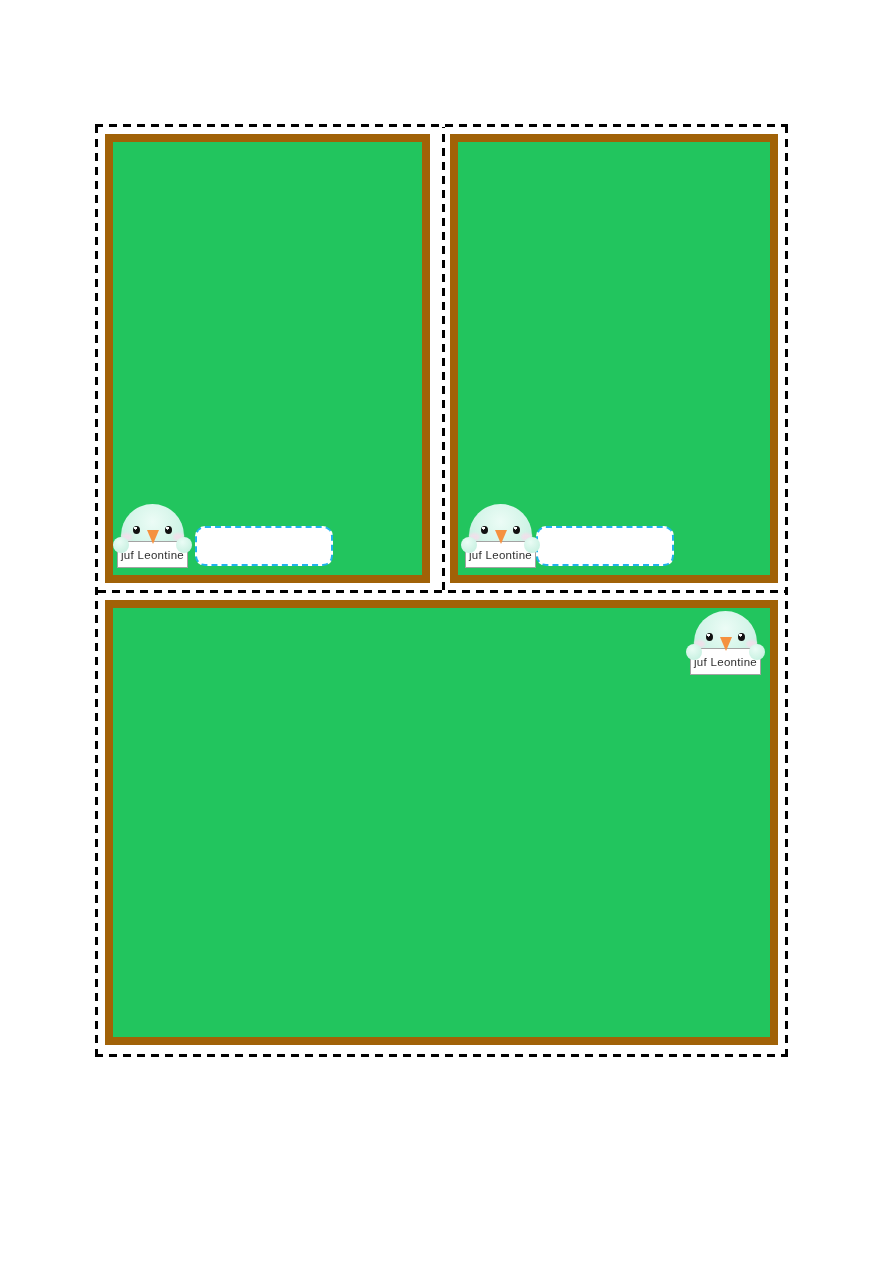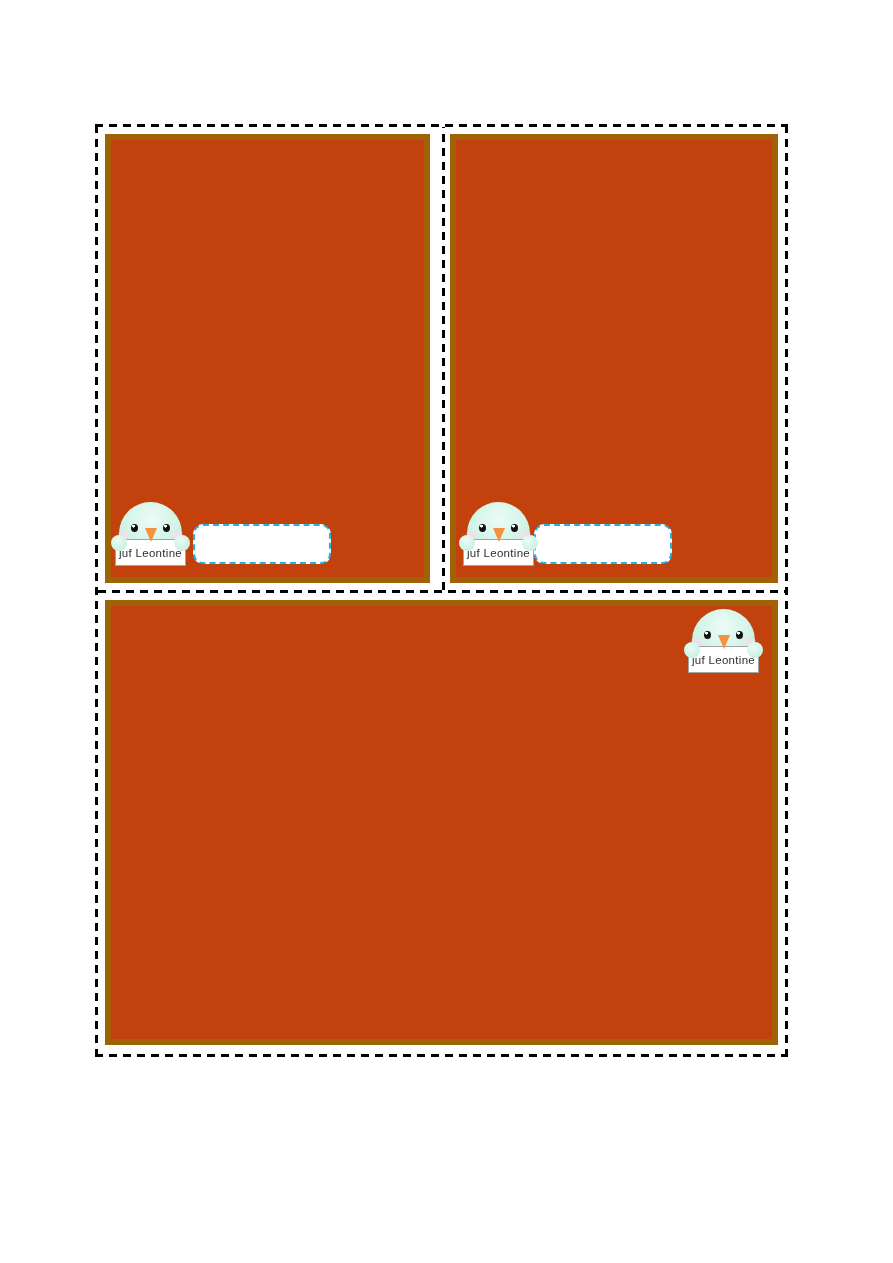--- a/index.html
+++ b/index.html
@@ -37,22 +37,22 @@
     position: absolute;
     left: 3px; top: 466px;
     width: 687px; height: 3px;
     background: repeating-linear-gradient(90deg,#000 0 8px,transparent 8px 14px);
   }
 
   
   .frame {
     position: absolute;
     box-sizing: border-box;
-    border: 6px solid #a16207;
-    background: #c2410c;
+    border: 8px solid #a16207;
+    background: #22c55e;
   }
   .frame-tl { left: 105px; top: 134px; width: 325px; height: 449px; }
   .frame-tr { left: 450px; top: 134px; width: 328px; height: 449px; }
   .frame-b  { left: 105px; top: 600px; width: 673px; height: 445px; }
 
   
   .name-box {
     position: absolute;
     box-sizing: border-box;
     width: 138px; height: 40px;

